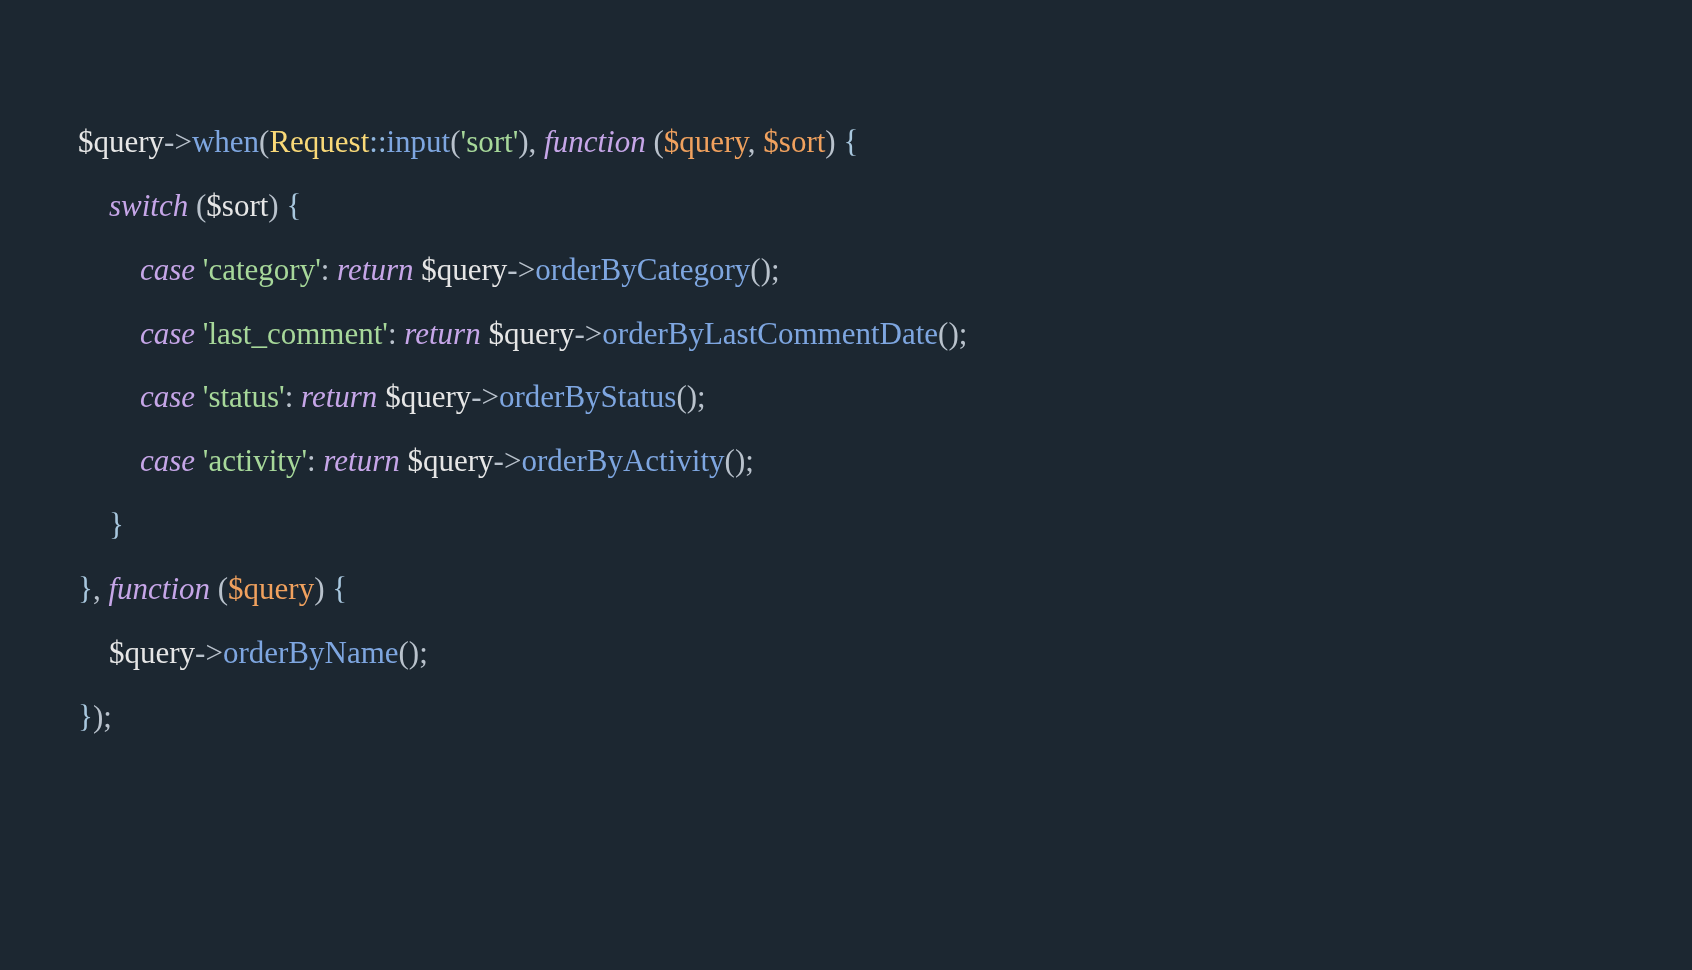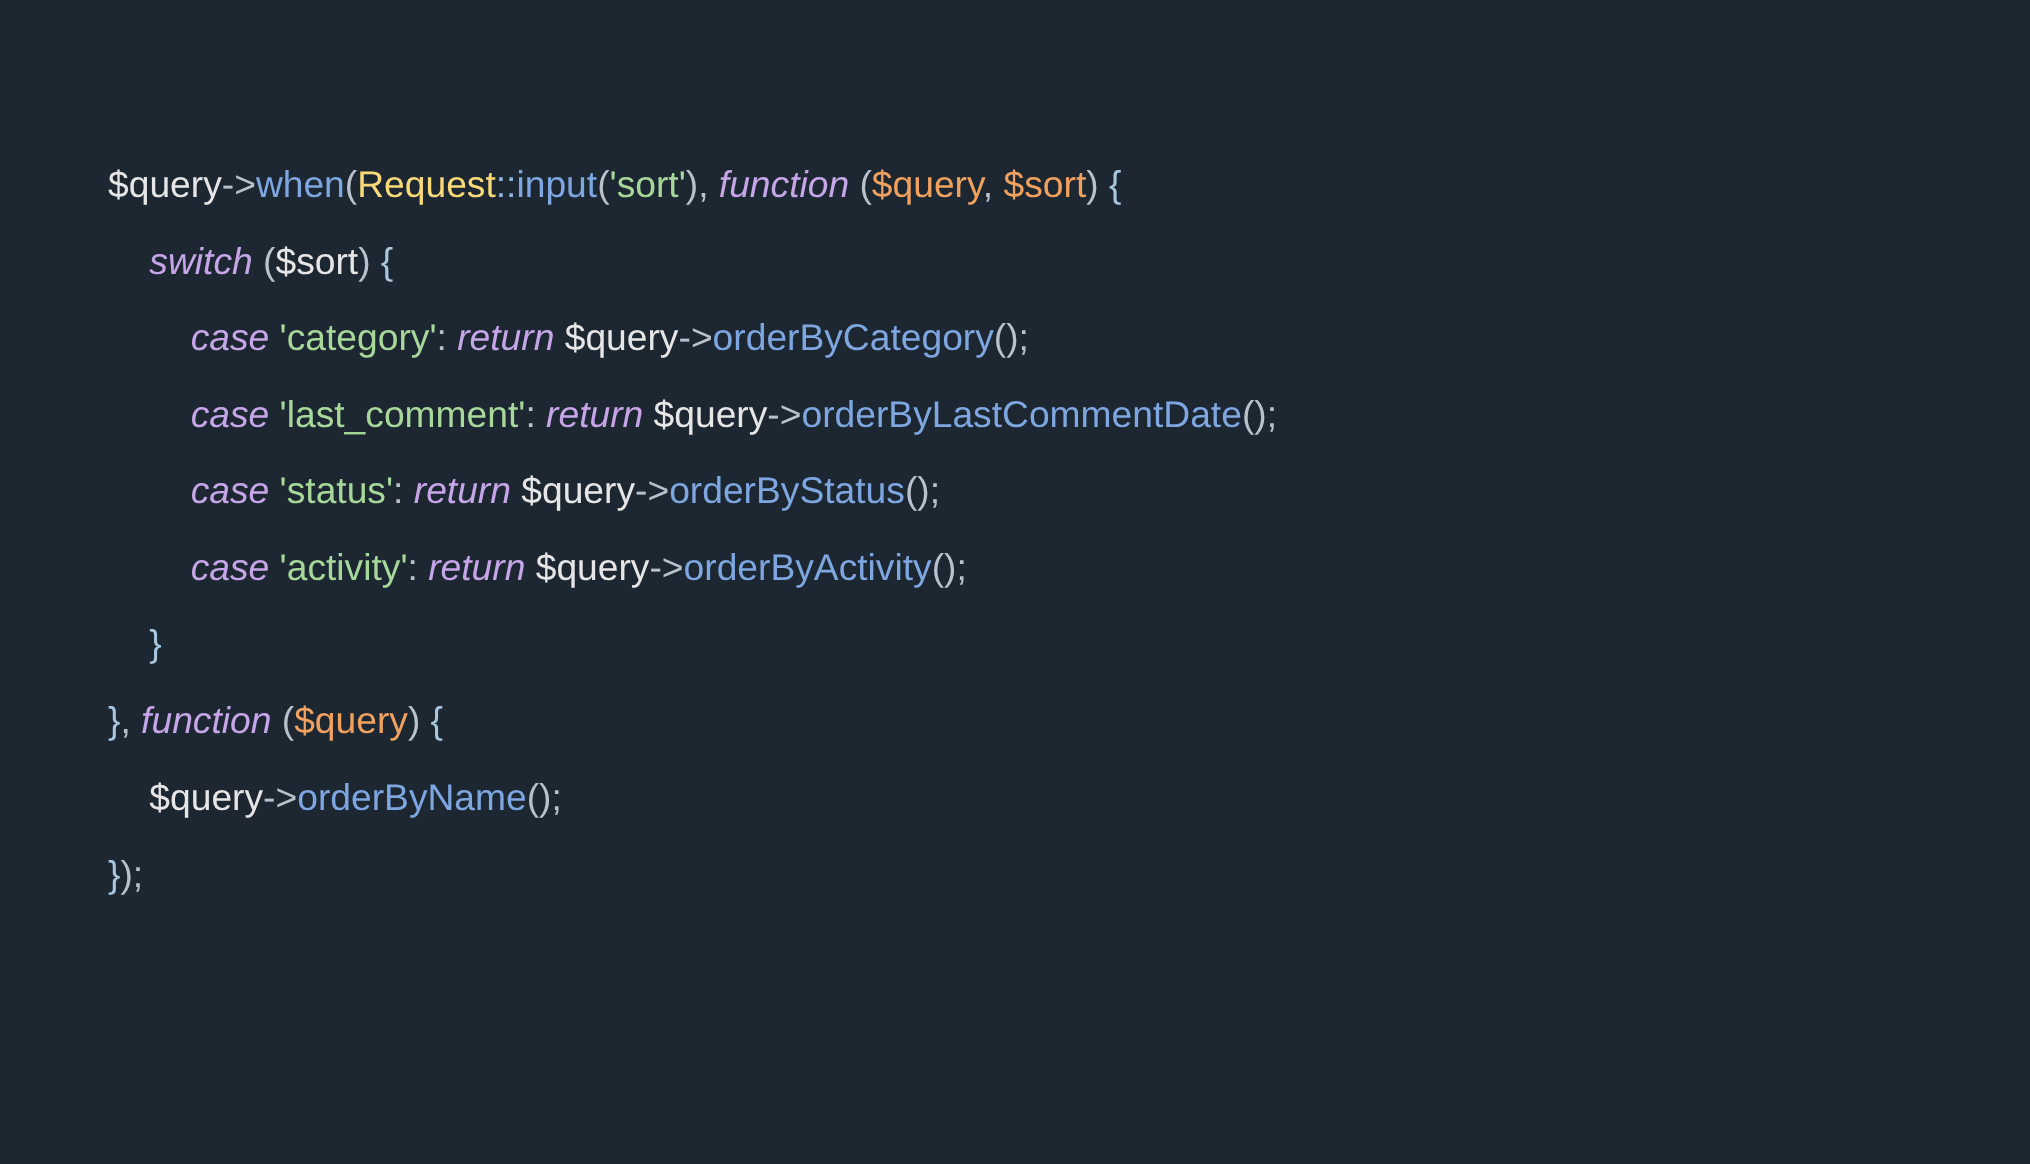--- a/index.html
+++ b/index.html
@@ -4,23 +4,23 @@
 <style>
   html, body {
     margin: 0;
     padding: 0;
     width: 1692px;
     height: 970px;
     background: #1c2731;
     overflow: hidden;
   }
   pre.code {
-    margin: 12px;
+    margin: 0;
     padding: 110px 60px 0 78px;
-    font-family: Liberation Sans, sans-serif;
+    font-family: Liberation Serif, serif;
     font-size: 31px;
     line-height: 2.06;
     color: #d7dce2;
     white-space: pre;
   }
   .c-var      { color: #e6e6e6; }                 
   .c-varhi    { color: #f0a15e; }                 
   .c-punct    { color: #b9c2cc; }                 
   .c-op       { color: #8fb5dd; }                 
   .c-method   { color: #7ea6e0; }                 

